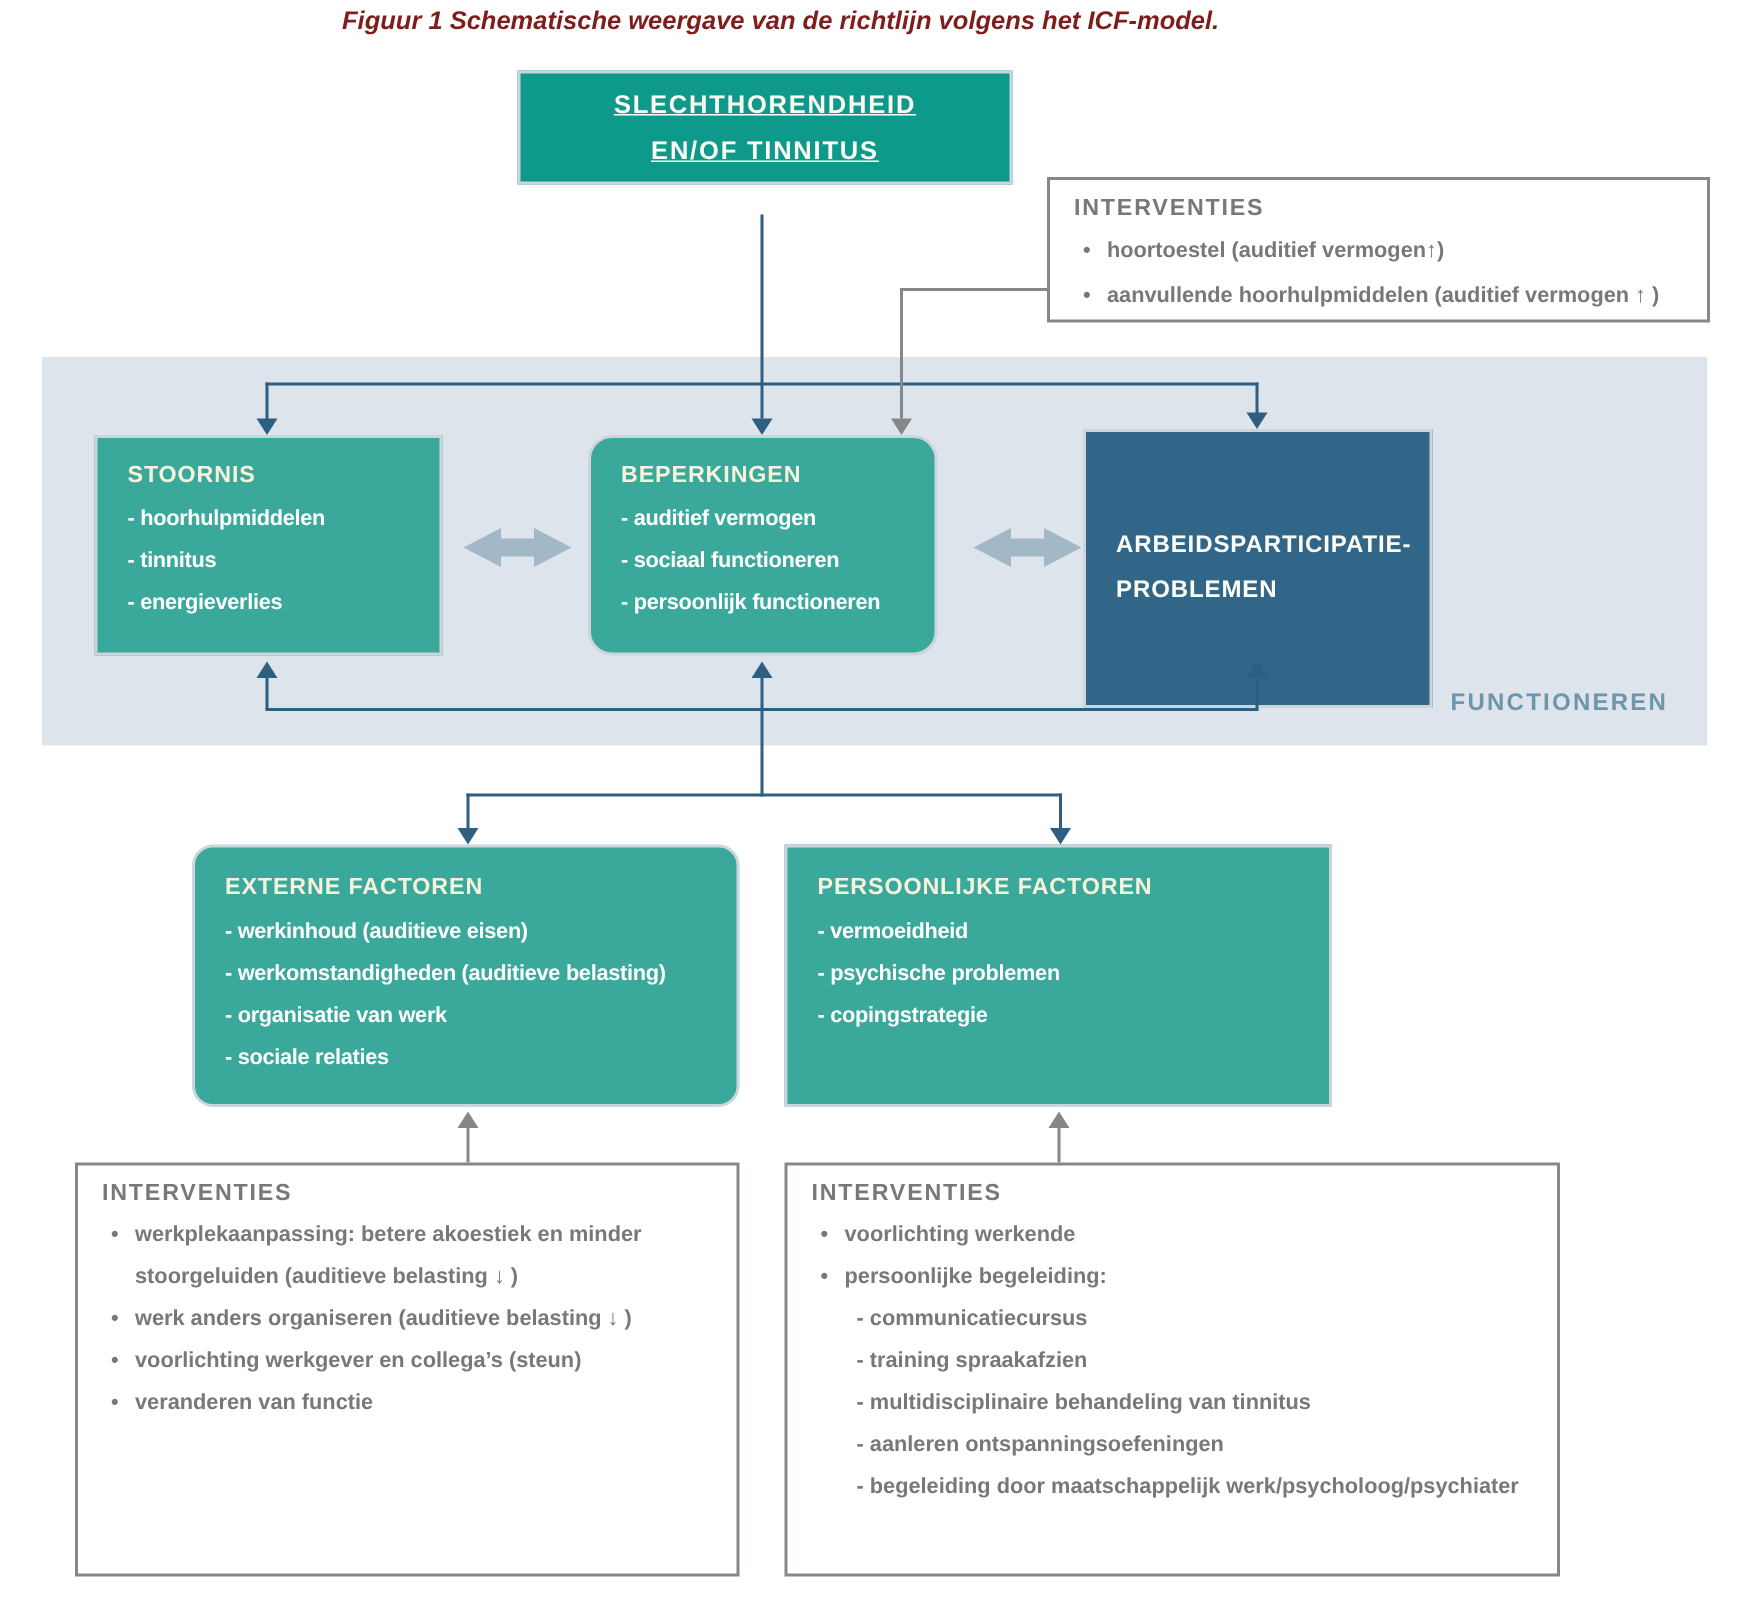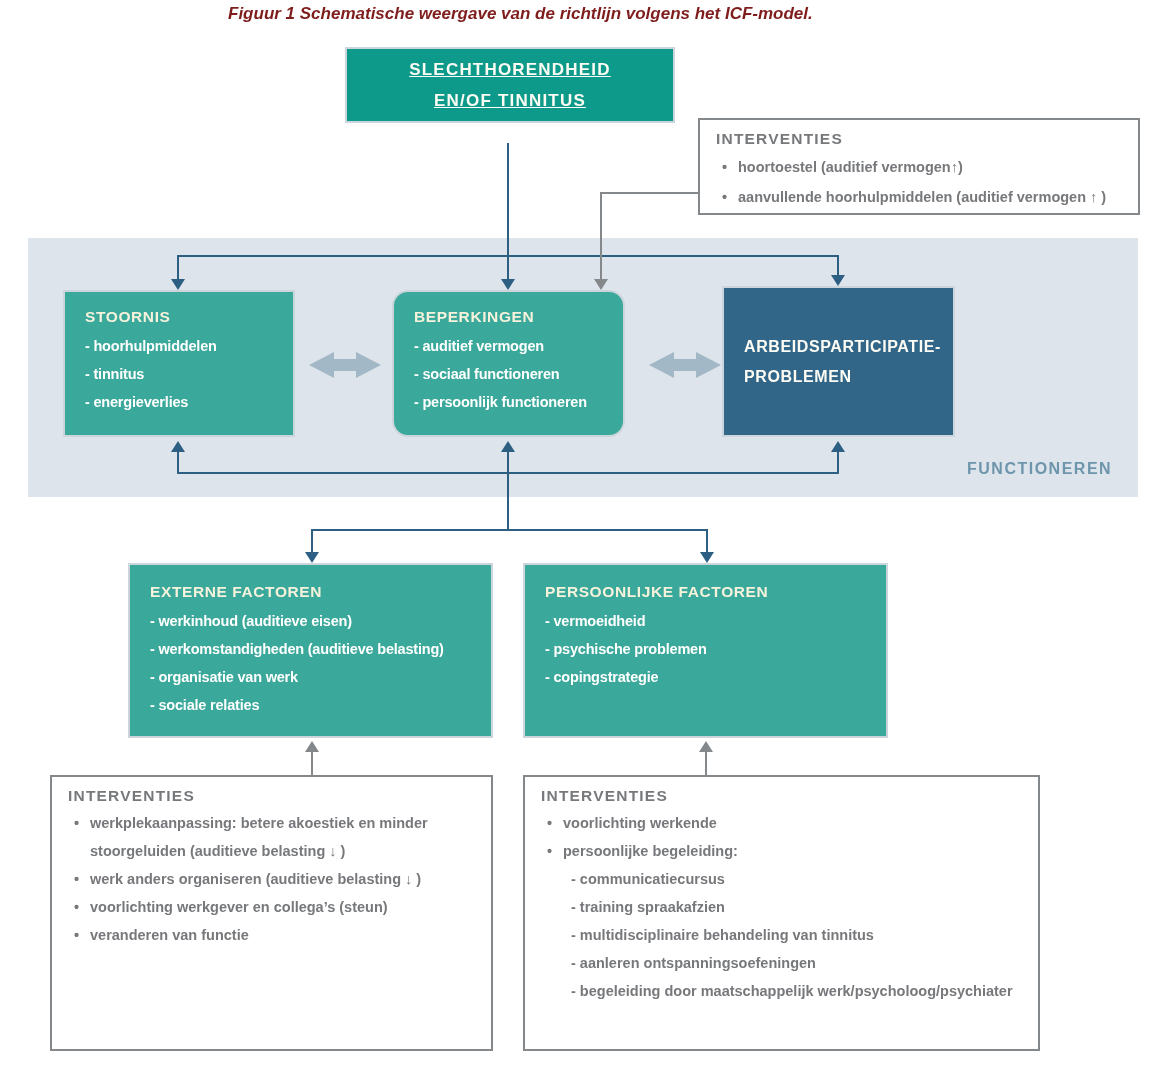--- a/index.html
+++ b/index.html
@@ -83,26 +83,26 @@
     <div class="box-item">- energieverlies</div>
   </div>
 
   <div class="cbox teal pad-box" style="left:392px; top:290px; width:233px; height:147px;border-radius:16px;">
     <div class="box-title">BEPERKINGEN</div>
     <div class="box-item">- auditief vermogen</div>
     <div class="box-item">- sociaal functioneren</div>
     <div class="box-item">- persoonlijk functioneren</div>
   </div>
 
-  <div class="cbox darkblue arb-box" style="left:722px; top:286px; width:233px; height:151px;">
+  <div class="cbox darkblue arb-box" style="left:722px; top:286px; width:233px; height:186px;">
     <div class="tl">ARBEIDSPARTICIPATIE-</div>
     <div class="tl">PROBLEMEN</div>
   </div>
 
-  <div class="cbox teal pad-box" style="left:128px; top:563px; width:365px; height:175px; padding-top:18px;">
+  <div class="cbox teal pad-box" style="left:128px; top:563px; width:365px; height:175px; padding-top:18px;border-radius:14px;">
     <div class="box-title">EXTERNE FACTOREN</div>
     <div class="box-item">- werkinhoud (auditieve eisen)</div>
     <div class="box-item">- werkomstandigheden (auditieve belasting)</div>
     <div class="box-item">- organisatie van werk</div>
     <div class="box-item">- sociale relaties</div>
   </div>
 
   <div class="cbox teal pad-box" style="left:523px; top:563px; width:365px; height:175px; padding-top:18px;">
     <div class="box-title">PERSOONLIJKE FACTOREN</div>
     <div class="box-item">- vermoeidheid</div>

